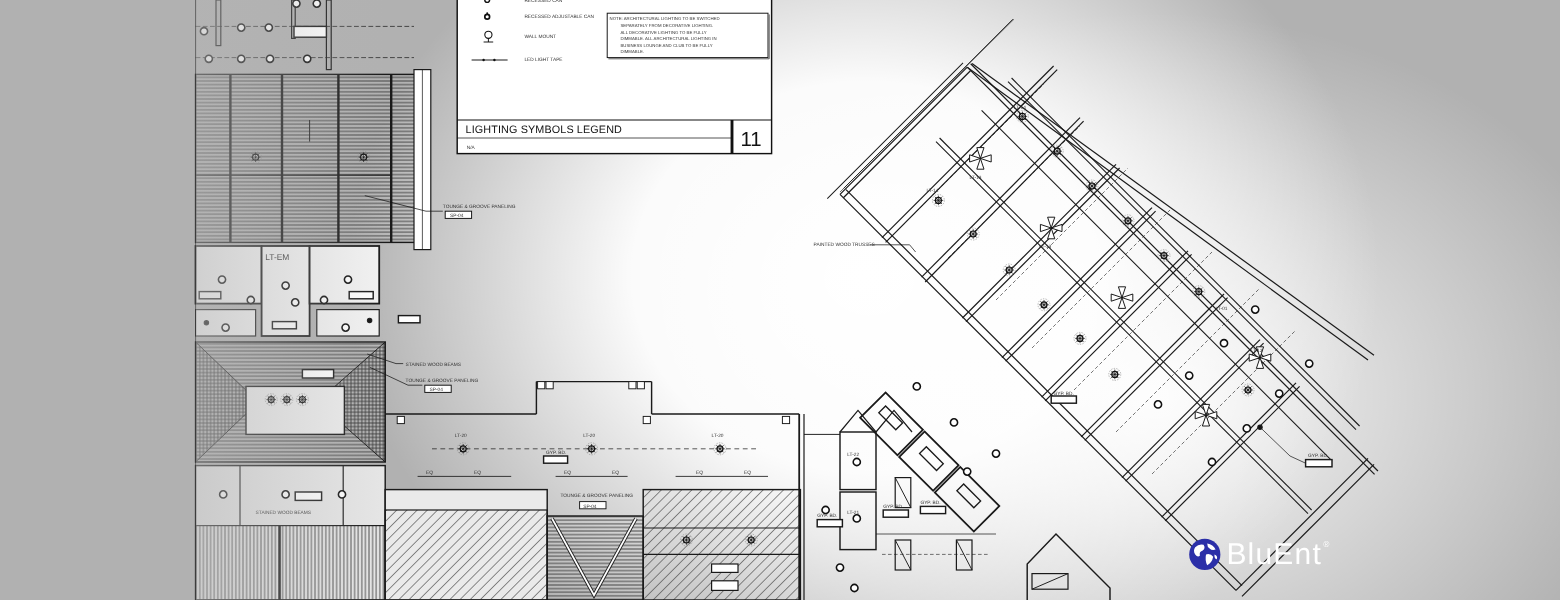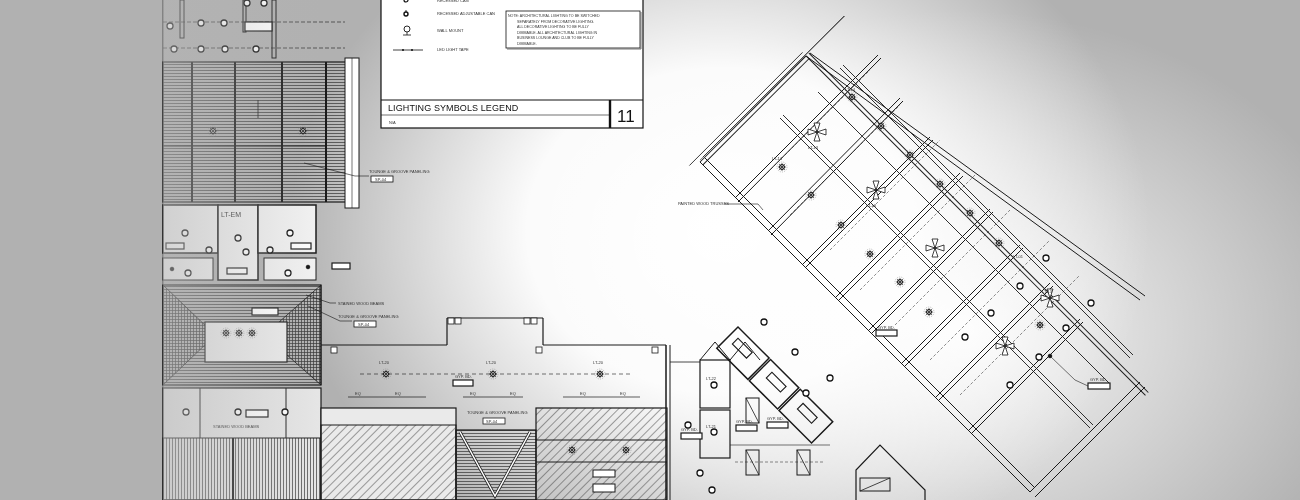--- a/index.html
+++ b/index.html
@@ -403,13 +403,24 @@
       <text class="tiny" x="681" y="431">GYP. BD.</text>
       <text class="tiny" x="736" y="423">GYP. BD.</text>
       <text class="tiny" x="767" y="420">GYP. BD.</text>
       <text class="tiny" x="706" y="380">LT-22</text>
       <text class="tiny" x="706" y="428">LT-21</text>
     </g>
   </svg>
 
   <div class="plan-left-fade"></div>
 
+  <div class="logo">
+    <svg class="logo-globe" viewBox="0 0 28 28">
+      <circle cx="14" cy="14" r="13" fill="#2b2fa8"></circle>
+      <path d="M6 8 Q9 5 13 6 Q15 9 12 11 Q9 12 10 15 Q8 17 6 14 Q4 11 6 8 Z" fill="#fff"></path>
+      <path d="M16 5 Q21 6 23 10 Q20 11 18 9 Q16 8 16 5 Z" fill="#fff"></path>
+      <path d="M15 14 Q19 13 21 16 Q20 21 16 23 Q14 19 15 14 Z" fill="#fff"></path>
+      <path d="M22 14 Q25 15 24 18 Q22 18 22 14 Z" fill="#fff"></path>
+    </svg>
+    <span class="logo-text">BluEnt</span>
+    <span class="logo-reg">®</span>
+  </div>
 </div>
 
 </body></html>

